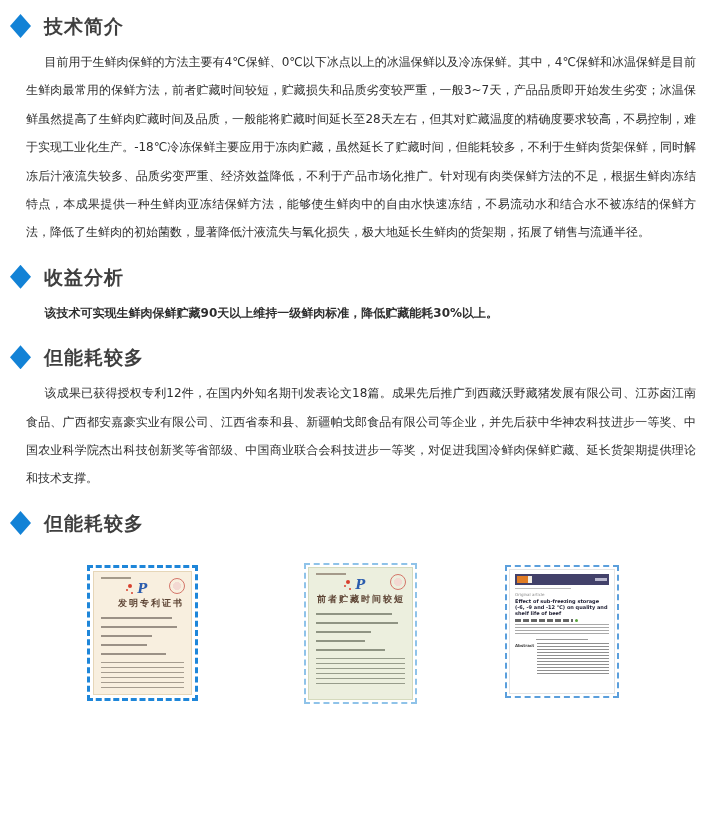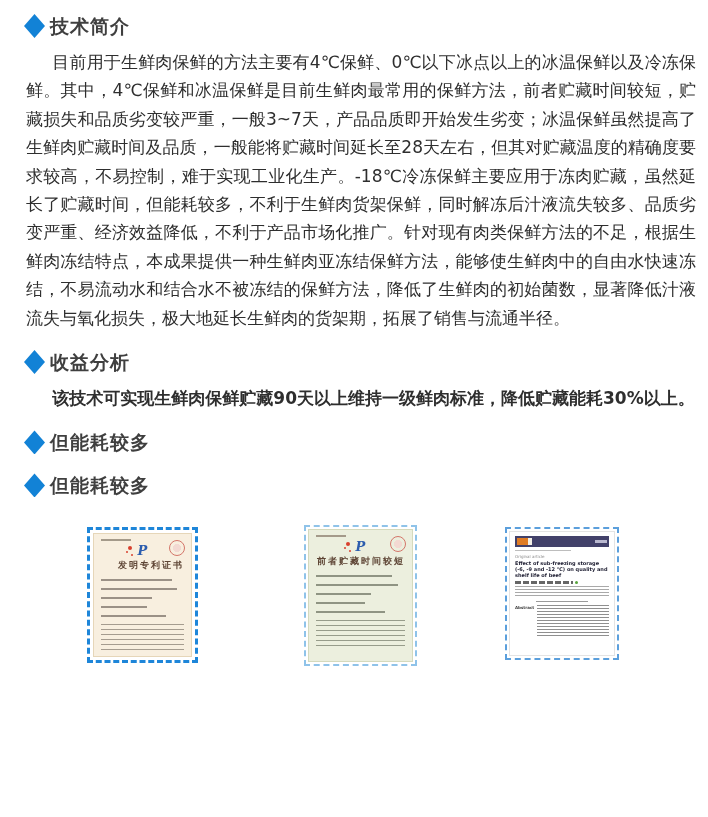--- a/index.html
+++ b/index.html
@@ -5,32 +5,32 @@
   * { box-sizing: border-box; }
   html,body { margin:0; padding:0; }
   body {
     width:708px; height:817px; background:#ffffff;
     font-family:"DejaVu Sans","Liberation Sans",sans-serif;
     color:#2f2f2f; overflow:hidden;
   }
   .page { padding-top:13px; }
 
   
-  .section-header { display:flex; align-items:center; gap:5px; padding-left:24px; margin:0 0 9px 0; }
+  .section-header { display:flex; align-items:center; gap:13px; padding-left:10px; margin:0 0 9px 0; }
   .section-header.gap-top { margin-top:17px;text-align:right; }
   .diamond {
     flex:0 0 auto; width:21px; height:24px; background:#1282d6;
     clip-path:polygon(50% 0,100% 50%,50% 100%,0 50%);
   }
   h2.sec-title { margin:0; font-size:19px; line-height:26px; font-weight:700; color:#3f3f3f; letter-spacing:1px; }
 
   
   .body-text {
     margin:0 12px 7px 26px; text-indent:1.55em;
-    font-size:17px; line-height:28.4px; color:#2e2e2e; text-align:justify;
+    font-size:12px; line-height:28.4px; color:#2e2e2e; text-align:justify;
   }
   .body-text.single { margin-bottom:9px;font-weight:bold; }
 
   
   .attachments-row { position:relative; height:152px; margin-top:27px; }
   .attach { position:absolute; background:#fff; }
   .attach.cert1 { left:87px;  top:2px; width:111px; height:136px; border:3px dashed #1e86d9; padding:3px; }
   .attach.cert2 { left:304px; top:0px; width:113px; height:141px; border:2px dashed #8fc3e9; padding:2px; }
   .attach.paper3{ left:505px; top:2px; width:114px; height:133px; border:2px dashed #5b9fdc; padding:2px; }
 
@@ -89,20 +89,21 @@
       <h2 class="sec-title">收益分析</h2>
     </div>
     <p class="body-text single">该技术可实现生鲜肉保鲜贮藏90天以上维持一级鲜肉标准，降低贮藏能耗30%以上。</p>
   </div>
 
   <div class="section">
     <div class="section-header gap-top">
       <span class="diamond"></span>
       <h2 class="sec-title">但能耗较多</h2>
     </div>
+    <p class="body-text">该成果已获得授权专利12件，在国内外知名期刊发表论文18篇。成果先后推广到西藏沃野藏猪发展有限公司、江苏卤江南食品、广西都安嘉豪实业有限公司、江西省泰和县、新疆帕戈郎食品有限公司等企业，并先后获中华神农科技进步一等奖、中国农业科学院杰出科技创新奖等省部级、中国商业联合会科技进步一等奖，对促进我国冷鲜肉保鲜贮藏、延长货架期提供理论和技术支撑。</p>
   </div>
 
   <div class="section">
     <div class="section-header gap-top">
       <span class="diamond"></span>
       <h2 class="sec-title">但能耗较多</h2>
     </div>
   </div>
 
   <div class="attachments-row">

